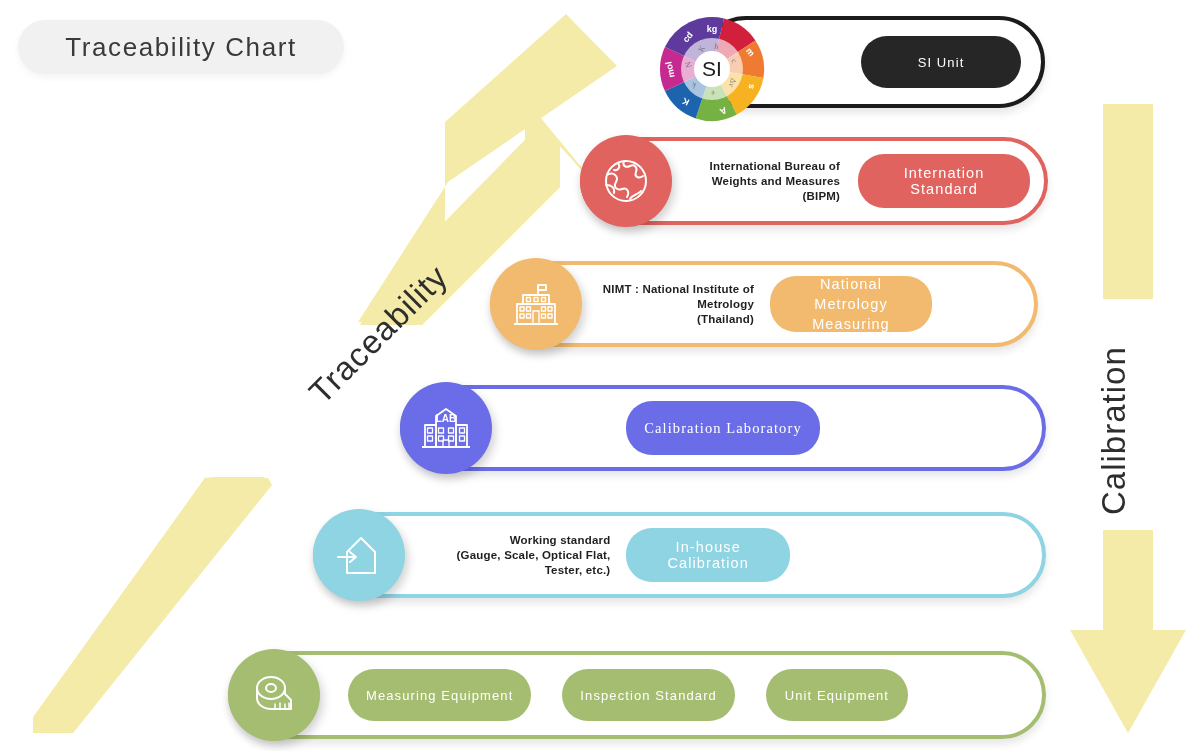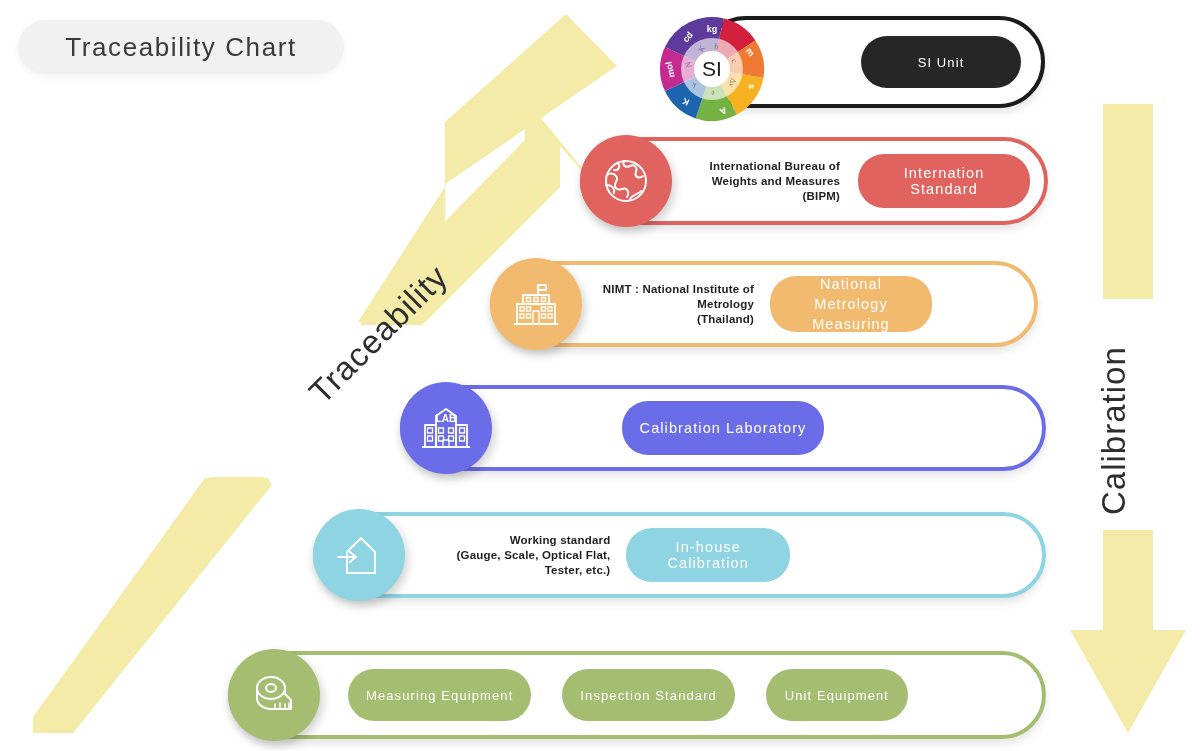--- a/index.html
+++ b/index.html
@@ -213,21 +213,21 @@
             <rect x="41.5" y="36" width="5" height="5"></rect>
             <rect x="20.5" y="28" width="5" height="5"></rect>
             <rect x="30.5" y="28" width="5" height="5"></rect>
             <rect x="20.5" y="36" width="5" height="5"></rect>
             <rect x="30.5" y="36" width="5" height="5"></rect>
             <rect x="25" y="40" width="6" height="7"></rect>
           </g>
         </g>
       </svg>
     </div>
-    <div class="row-body" style="padding-left:110px;padding-right:110px;justify-content:center;">
+    <div class="row-body" style="padding-left:110px;padding-right:110px;justify-content:center;font-family:Liberation Serif, serif;">
       <div class="tag" style="background:#6b6de8;height:54px;min-width:168px;font-size:14.5px;">Calibration Laboratory</div>
     </div>
   </div>
 
   <div class="row" style="left:313px;top:512px;width:733px;height:86px;">
     <div class="row-track" style="border-color:#8ed4e2;"></div>
     <div class="row-icon" style="background:#8ed4e2;">
       <svg width="52" height="52" viewBox="0 0 52 52">
         <g fill="none" stroke="#fff" stroke-width="2" stroke-linecap="round" stroke-linejoin="round">
           <path d="M14 23 L28 9 L42 23 v21 H14 z"></path>

